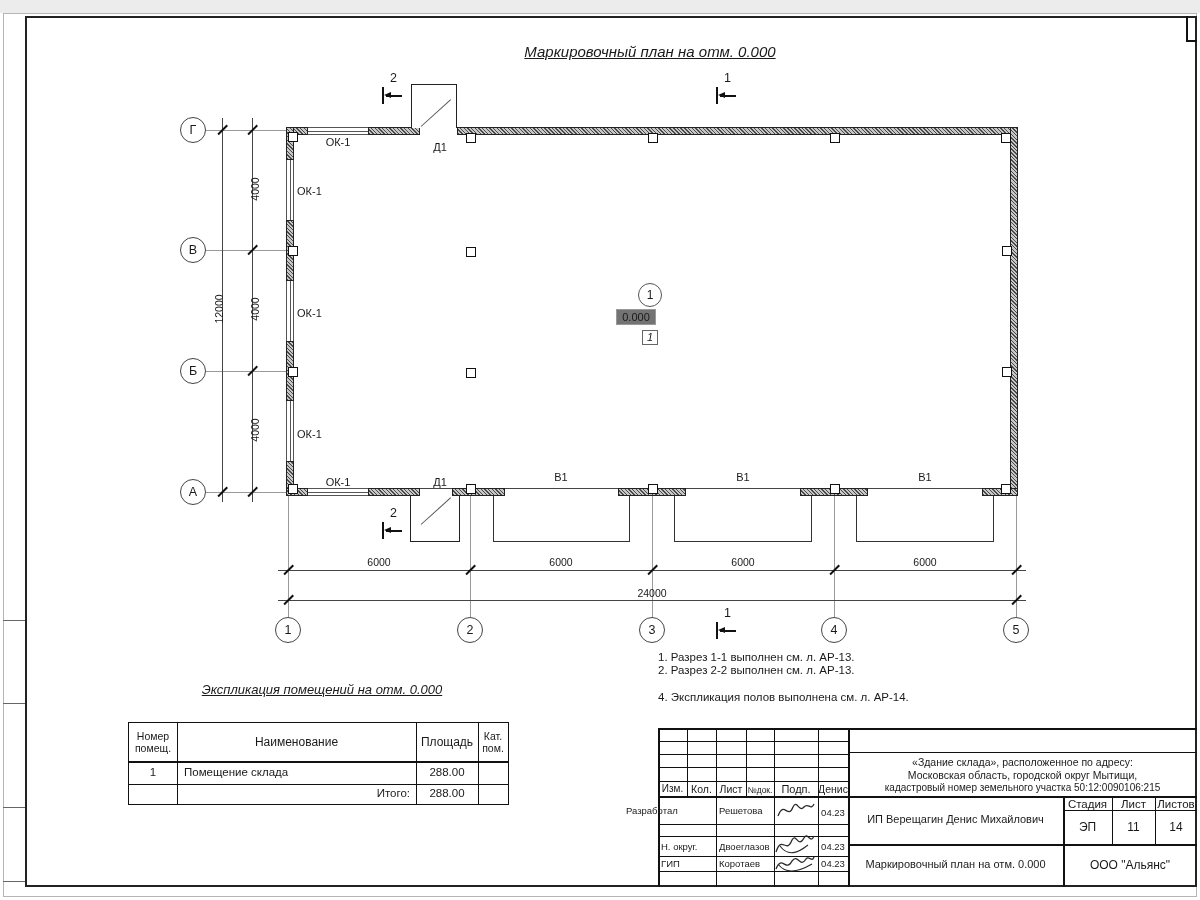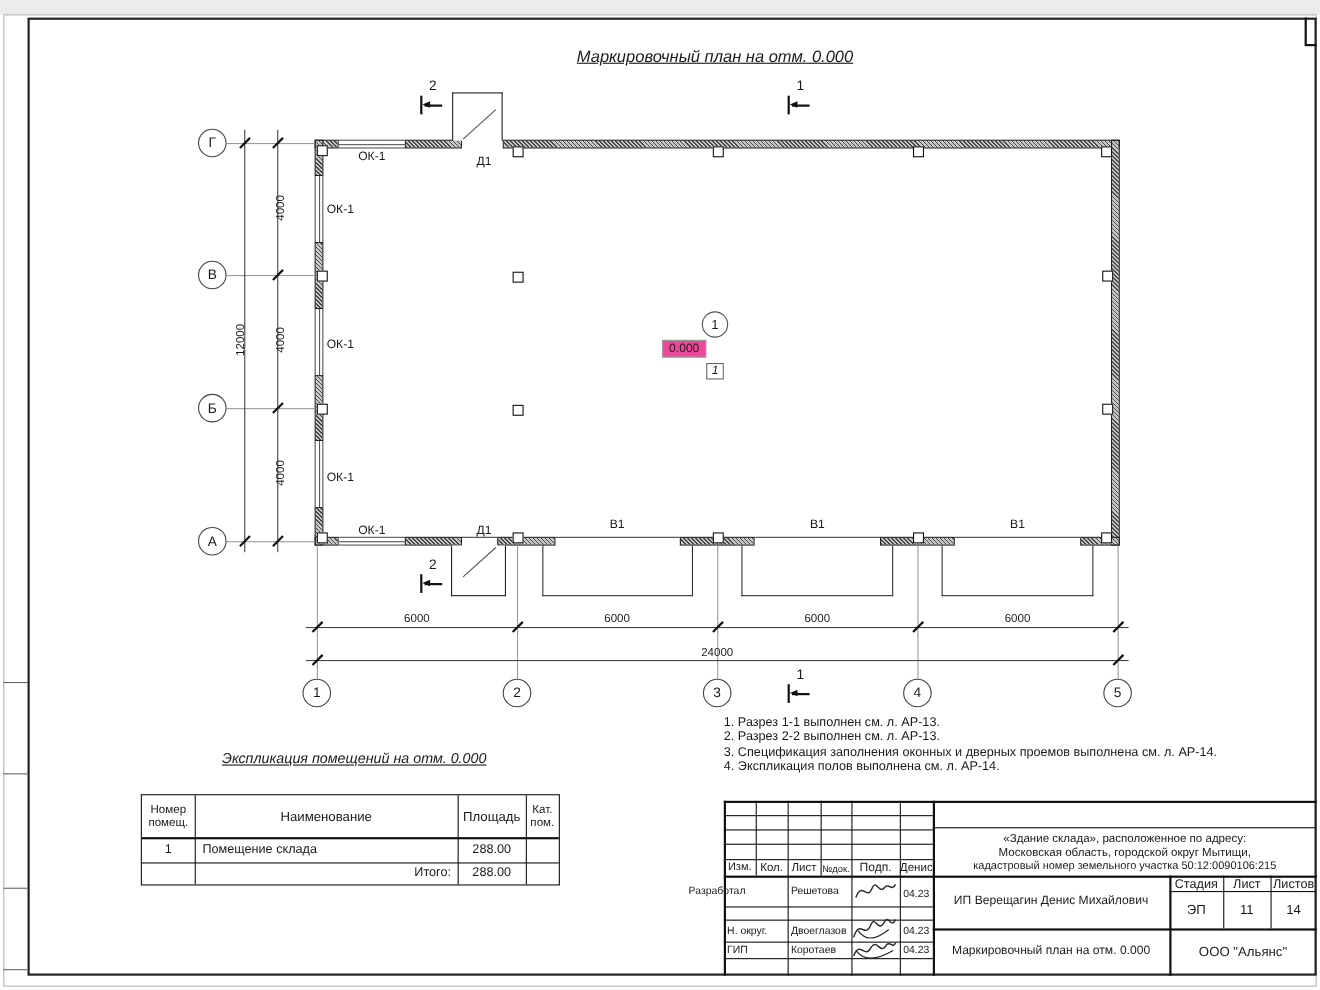--- a/index.html
+++ b/index.html
@@ -174,37 +174,36 @@
   <div class="lv k" style="left:716px;top:87px;height:17px;width:1.5px"></div>
   <div class="lh k" style="left:720px;top:95px;width:16px;height:1.5px"></div>
   <div class="ah" style="left:718px;top:92px"></div>
 
   <div class="txt f125" style="left:724px;top:606px">1</div>
   <div class="lv k" style="left:716px;top:622px;height:17px;width:1.5px"></div>
   <div class="lh k" style="left:720px;top:630px;width:16px;height:1.5px"></div>
   <div class="ah" style="left:718px;top:627px"></div>
 
   <div class="abs ctr" style="left:638px;top:283px;width:24px;height:24px;box-sizing:border-box;border:1px solid #555;border-radius:50%;font-size:12px;line-height:22px;background:#fff">1</div>
-  <div class="abs ctr" style="left:602px;top:309px;width:40px;height:16px;box-sizing:border-box;border:1px solid #999;font-size:11px;line-height:14px;background:#ec4899">0.000</div>
+  <div class="abs ctr" style="left:616px;top:309px;width:40px;height:16px;box-sizing:border-box;border:1px solid #999;font-size:11px;line-height:14px;background:#737373">0.000</div>
   <div class="abs ctr it" style="left:642px;top:330px;width:16px;height:15px;box-sizing:border-box;border:1px solid #666;font-size:11px;line-height:13px;background:#fff">1</div>
 
   <div class="txt ctr" style="left:316px;top:136px;width:44px">ОК-1</div>
   <div class="txt" style="left:297px;top:185px">ОК-1</div>
   <div class="txt" style="left:297px;top:307px">ОК-1</div>
   <div class="txt" style="left:297px;top:428px">ОК-1</div>
   <div class="txt ctr" style="left:316px;top:476px;width:44px">ОК-1</div>
   <div class="txt ctr" style="left:425px;top:141px;width:30px">Д1</div>
   <div class="txt ctr" style="left:425px;top:476px;width:30px">Д1</div>
   <div class="txt ctr" style="left:541px;top:471px;width:40px">В1</div>
   <div class="txt ctr" style="left:723px;top:471px;width:40px">В1</div>
   <div class="txt ctr" style="left:905px;top:471px;width:40px">В1</div>
 
   <div class="txt f115" style="left:658px;top:651px">1. Разрез 1-1 выполнен см. л. АР-13.</div>
   <div class="txt f115" style="left:658px;top:664px">2. Разрез 2-2 выполнен см. л. АР-13.</div>
-  <div class="txt f115" style="left:658px;top:678px">3. Спецификация заполнения оконных и дверных проемов выполнена см. л. АР-14.</div>
   <div class="txt f115" style="left:658px;top:691px">4. Экспликация полов выполнена см. л. АР-14.</div>
 
   <div class="txt ctr it u f13" style="left:150px;top:682px;width:344px">Экспликация помещений на отм. 0.000</div>
   <div class="abs" style="left:128px;top:722px;width:379px;height:81px;box-sizing:content-box;border:1.5px solid #111">
     <div class="lv k" style="left:48px;top:0;height:81px"></div>
     <div class="lv k" style="left:287px;top:0;height:81px"></div>
     <div class="lv k" style="left:349px;top:0;height:81px"></div>
     <div class="lh k" style="left:0;top:38px;width:379px;height:1.5px"></div>
     <div class="lh k" style="left:0;top:61px;width:379px"></div>
     <div class="txt ctr wrap f105" style="left:0;top:7px;width:48px">Номер помещ.</div>

